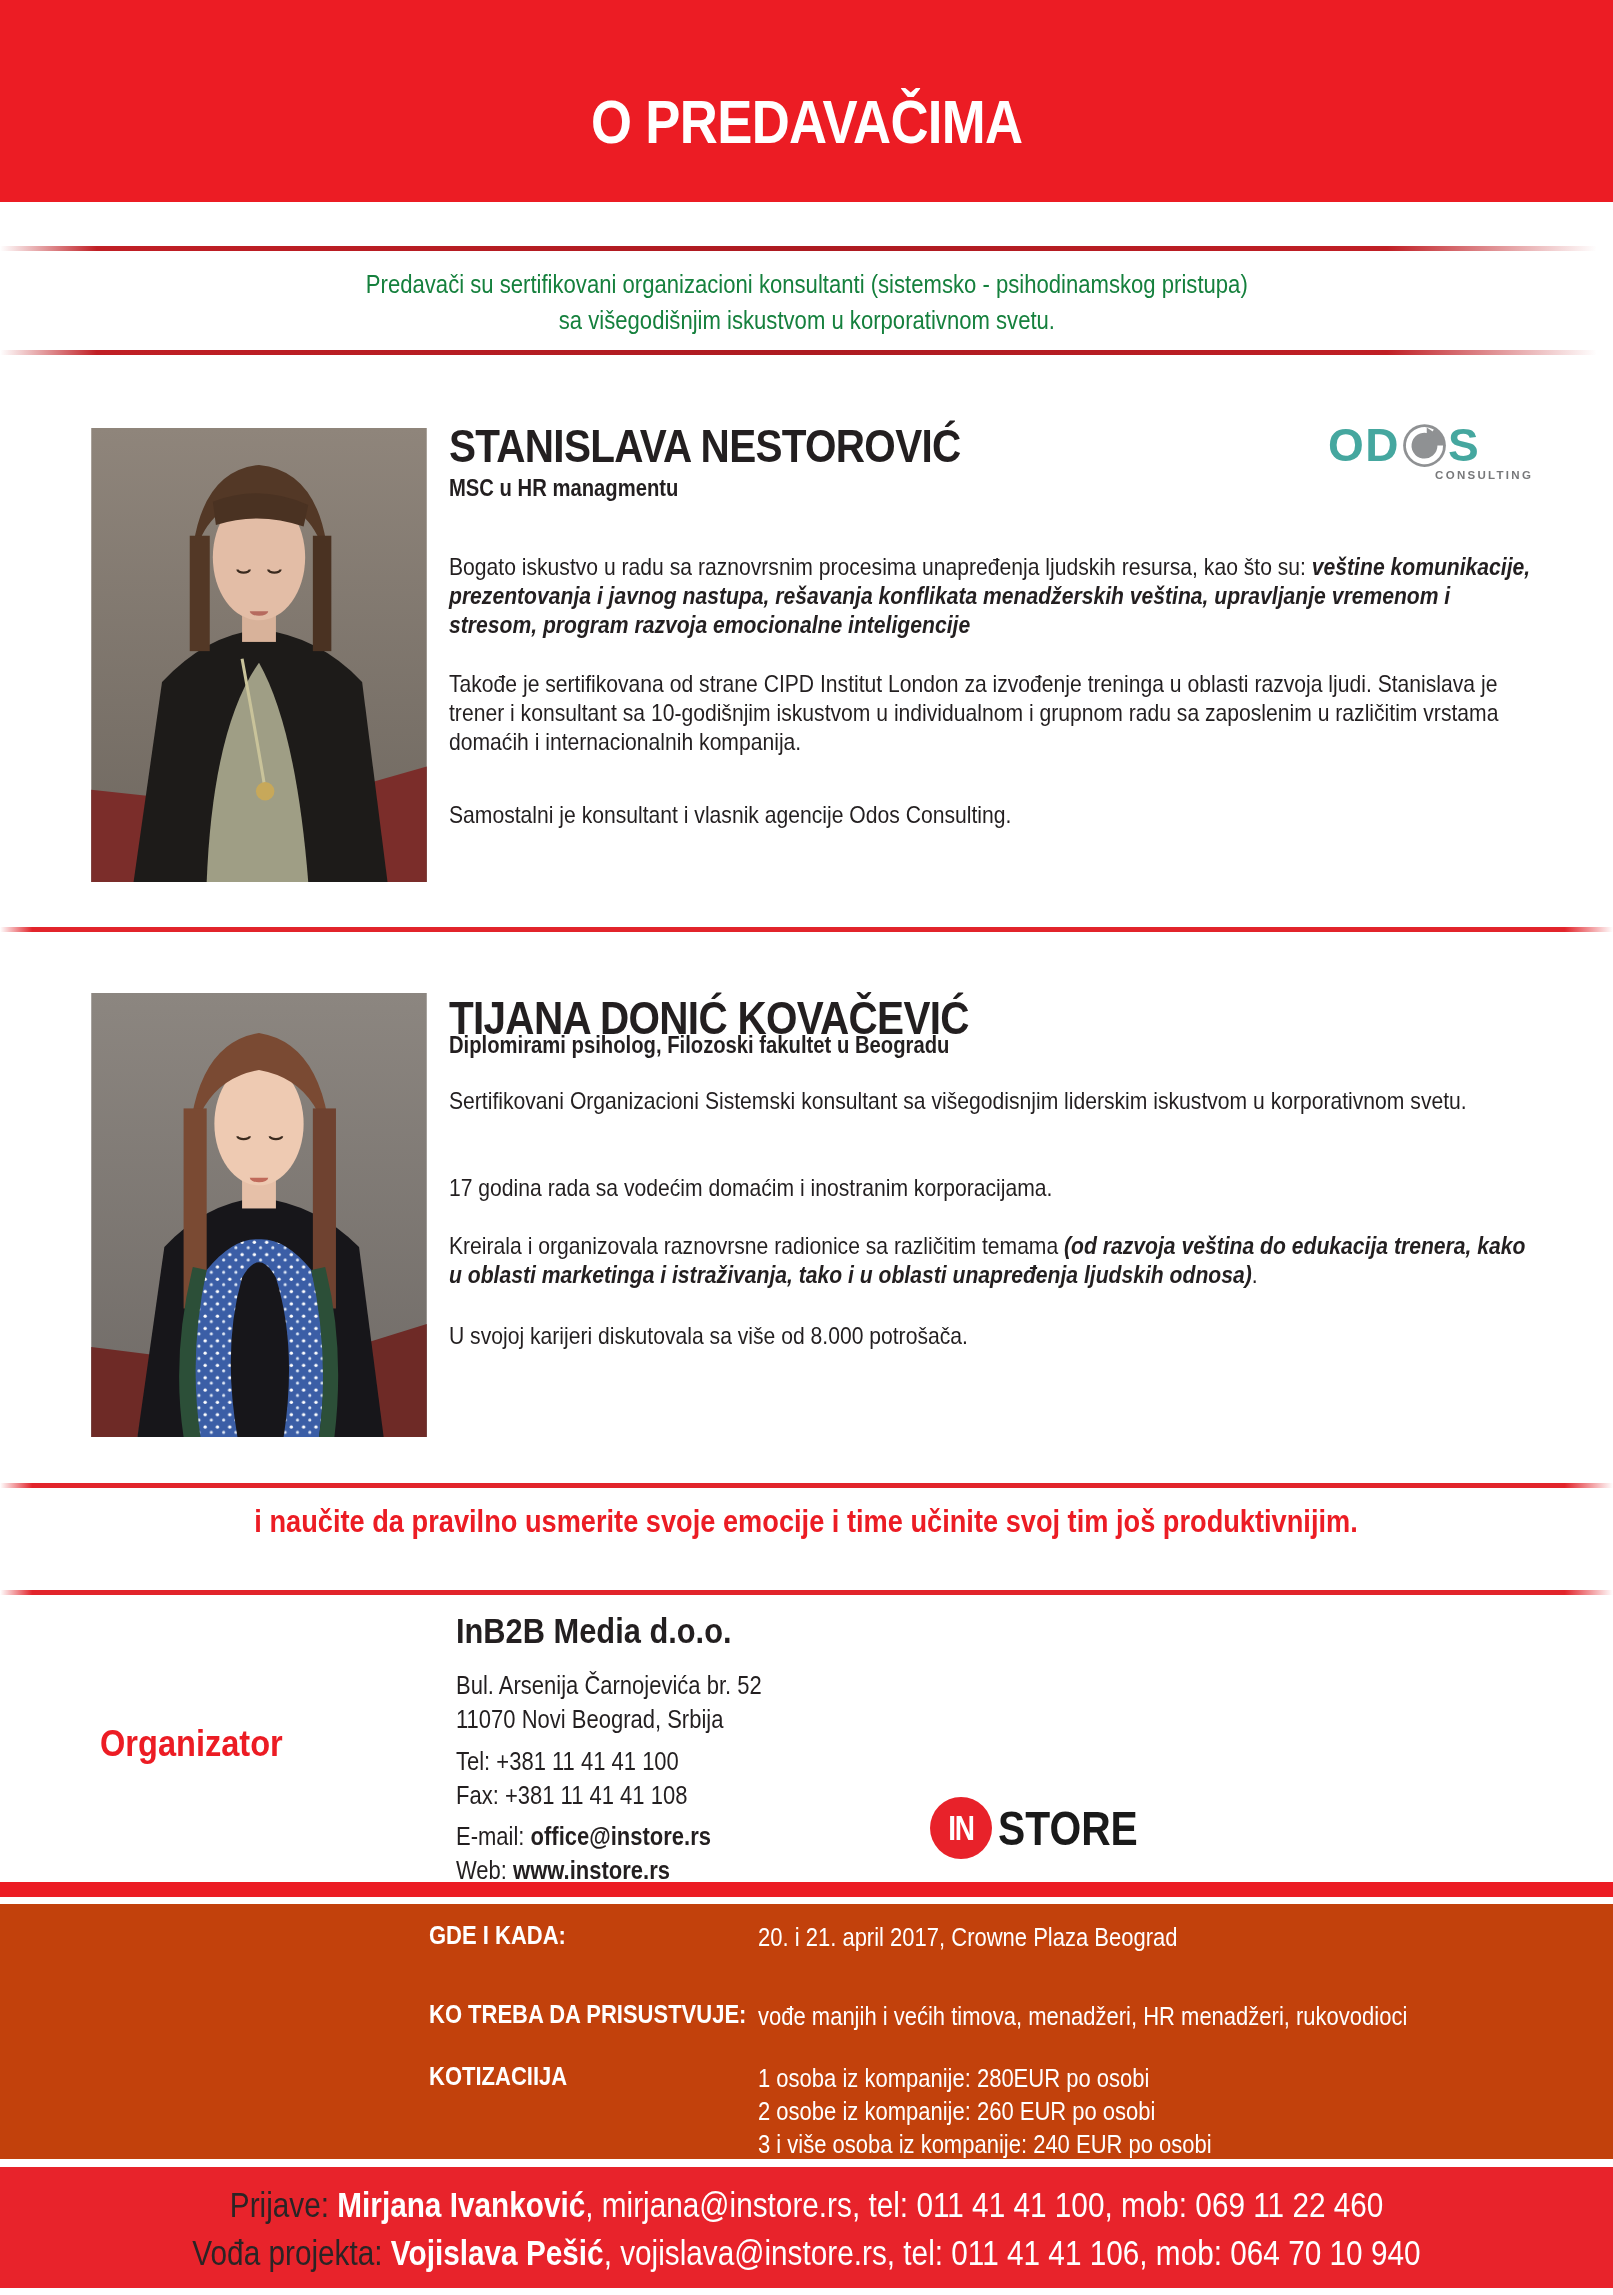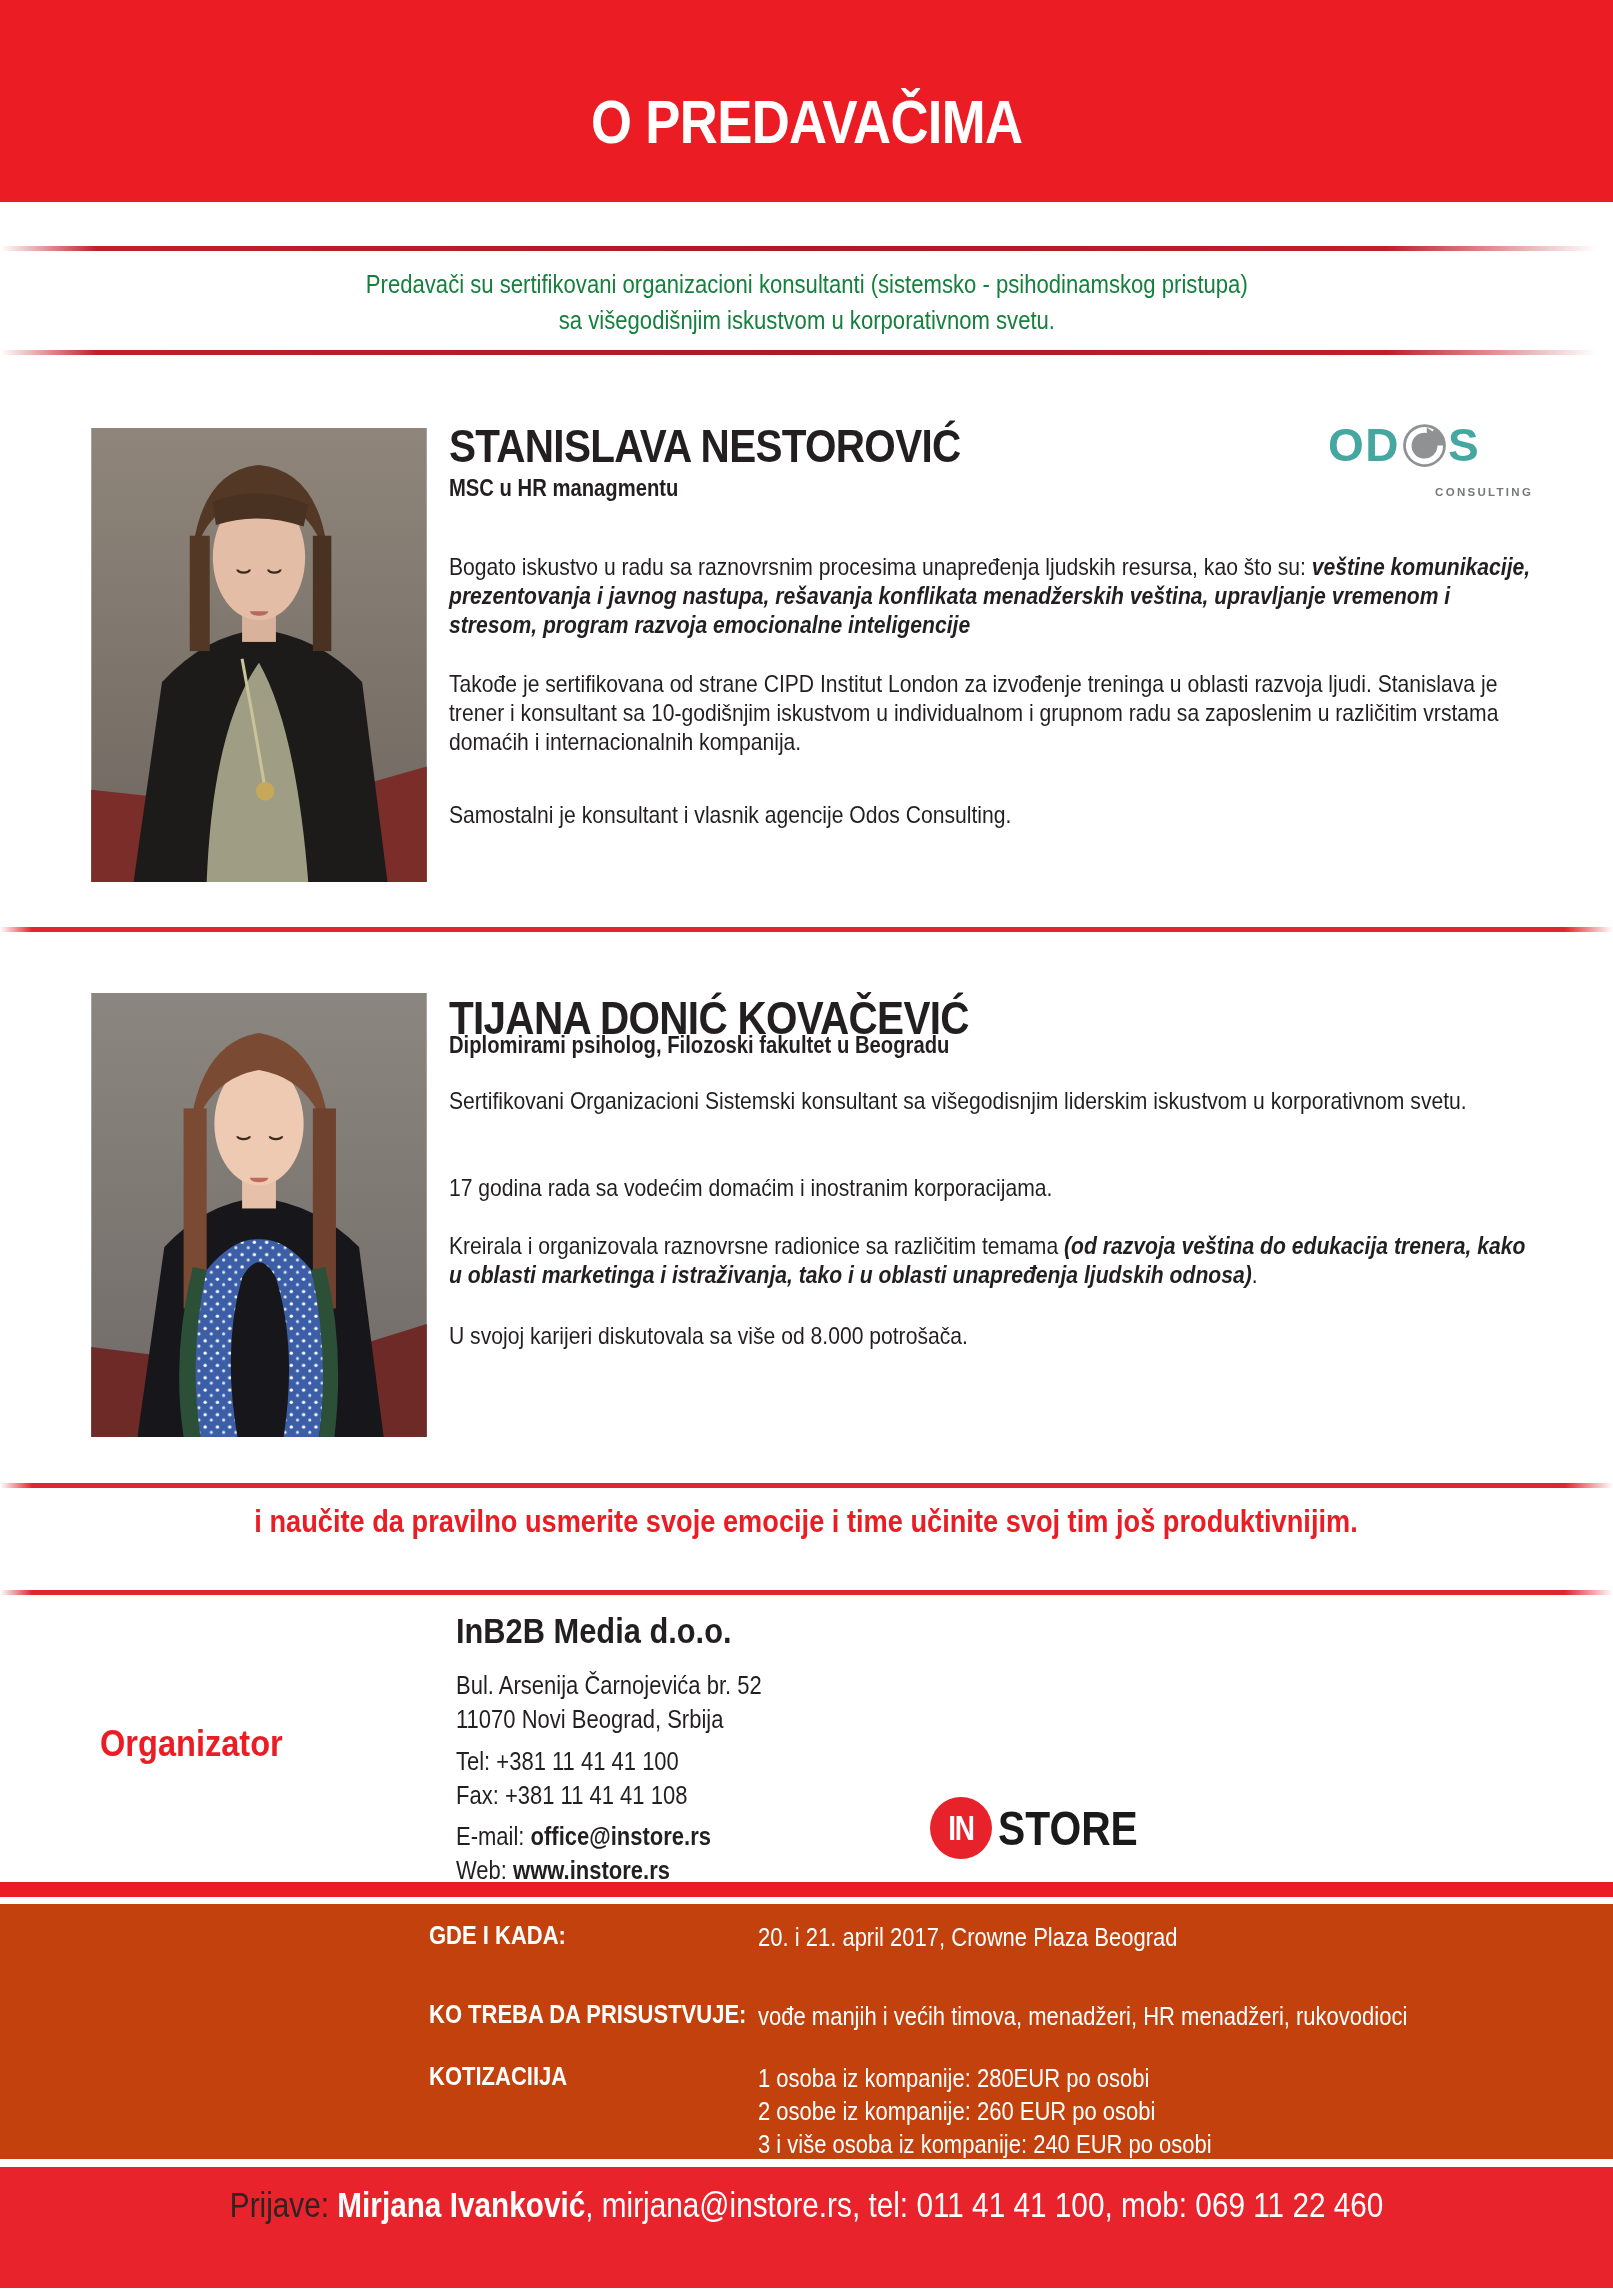--- a/index.html
+++ b/index.html
@@ -22,21 +22,21 @@
   .photo{position:absolute;left:91px;width:336px;}
   .sp-block{position:absolute;left:449px;width:1232px;transform:scaleX(.88);transform-origin:0 0;}
   .sp-name{position:absolute;left:0;font-size:46px;font-weight:bold;line-height:1;letter-spacing:-0.8px;white-space:nowrap;}
   .sp-cred{position:absolute;left:0;font-size:23px;font-weight:bold;line-height:26px;white-space:nowrap;}
   .sp-p{position:absolute;left:0;width:1232px;font-size:24px;line-height:29px;}
   .emph{font-weight:bold;font-style:italic;}
   
   .odos{position:absolute;left:1328px;top:422px;width:216px;}
   .odos-word{font-size:46px;font-weight:bold;color:#45A79F;letter-spacing:1.5px;line-height:1;display:flex;align-items:center;}
   .odos-circ{display:inline-block;width:45px;height:45px;margin:0 1.5px;}
-  .odos-sub{font-size:11.5px;color:#77787a;letter-spacing:2.3px;font-weight:bold;text-align:right;padding-right:10.8px;margin-top:18px;}
+  .odos-sub{font-size:11.5px;color:#77787a;letter-spacing:2.3px;font-weight:bold;text-align:right;padding-right:10.8px;margin-top:1px;}
   
   .cta{position:absolute;left:0;right:0;top:1503px;text-align:center;color:#EC1C24;font-weight:bold;
        font-size:32px;line-height:36px;}
   
   .org-label{position:absolute;left:100px;top:1723px;color:#EC1C24;font-weight:bold;font-size:37px;}
   .org{position:absolute;left:456px;top:1613px;font-size:25px;line-height:34px;}
   .org .company{font-size:35px;font-weight:bold;line-height:1;margin-bottom:20px;}
   .org .gap{height:7.7px;}
   .bold{font-weight:bold;}
   
@@ -211,16 +211,19 @@
     <div class="ev-label" style="top:158px"><span class="cx">KOTIZACIIJA</span></div>
     <div class="ev-val" style="top:158px"><span class="cx">1 osoba iz kompanije: 280EUR po osobi</span></div>
     <div class="ev-val" style="top:191px"><span class="cx">2 osobe iz kompanije: 260 EUR po osobi</span></div>
     <div class="ev-val" style="top:224px"><span class="cx">3 i više osoba iz kompanije: 240 EUR po osobi</span></div>
   </div>
 
   <div class="band-bot">
     <div class="l1">
       <span class="cond-c"><span class="dark-pref">Prijave: </span><span class="wname">Mirjana Ivanković</span><span>, mirjana@instore.rs, tel: 011 41 41 100, mob: 069 11 22 460</span></span>
     </div>
+    <div class="l2">
+      <span class="cond-c"><span class="dark-pref">Vođa projekta: </span><span class="wname">Vojislava Pešić</span><span>, vojislava@instore.rs, tel: 011 41 41 106, mob: 064 70 10 940</span></span>
+    </div>
   </div>
 
 </div>
 
 
 </body></html>

